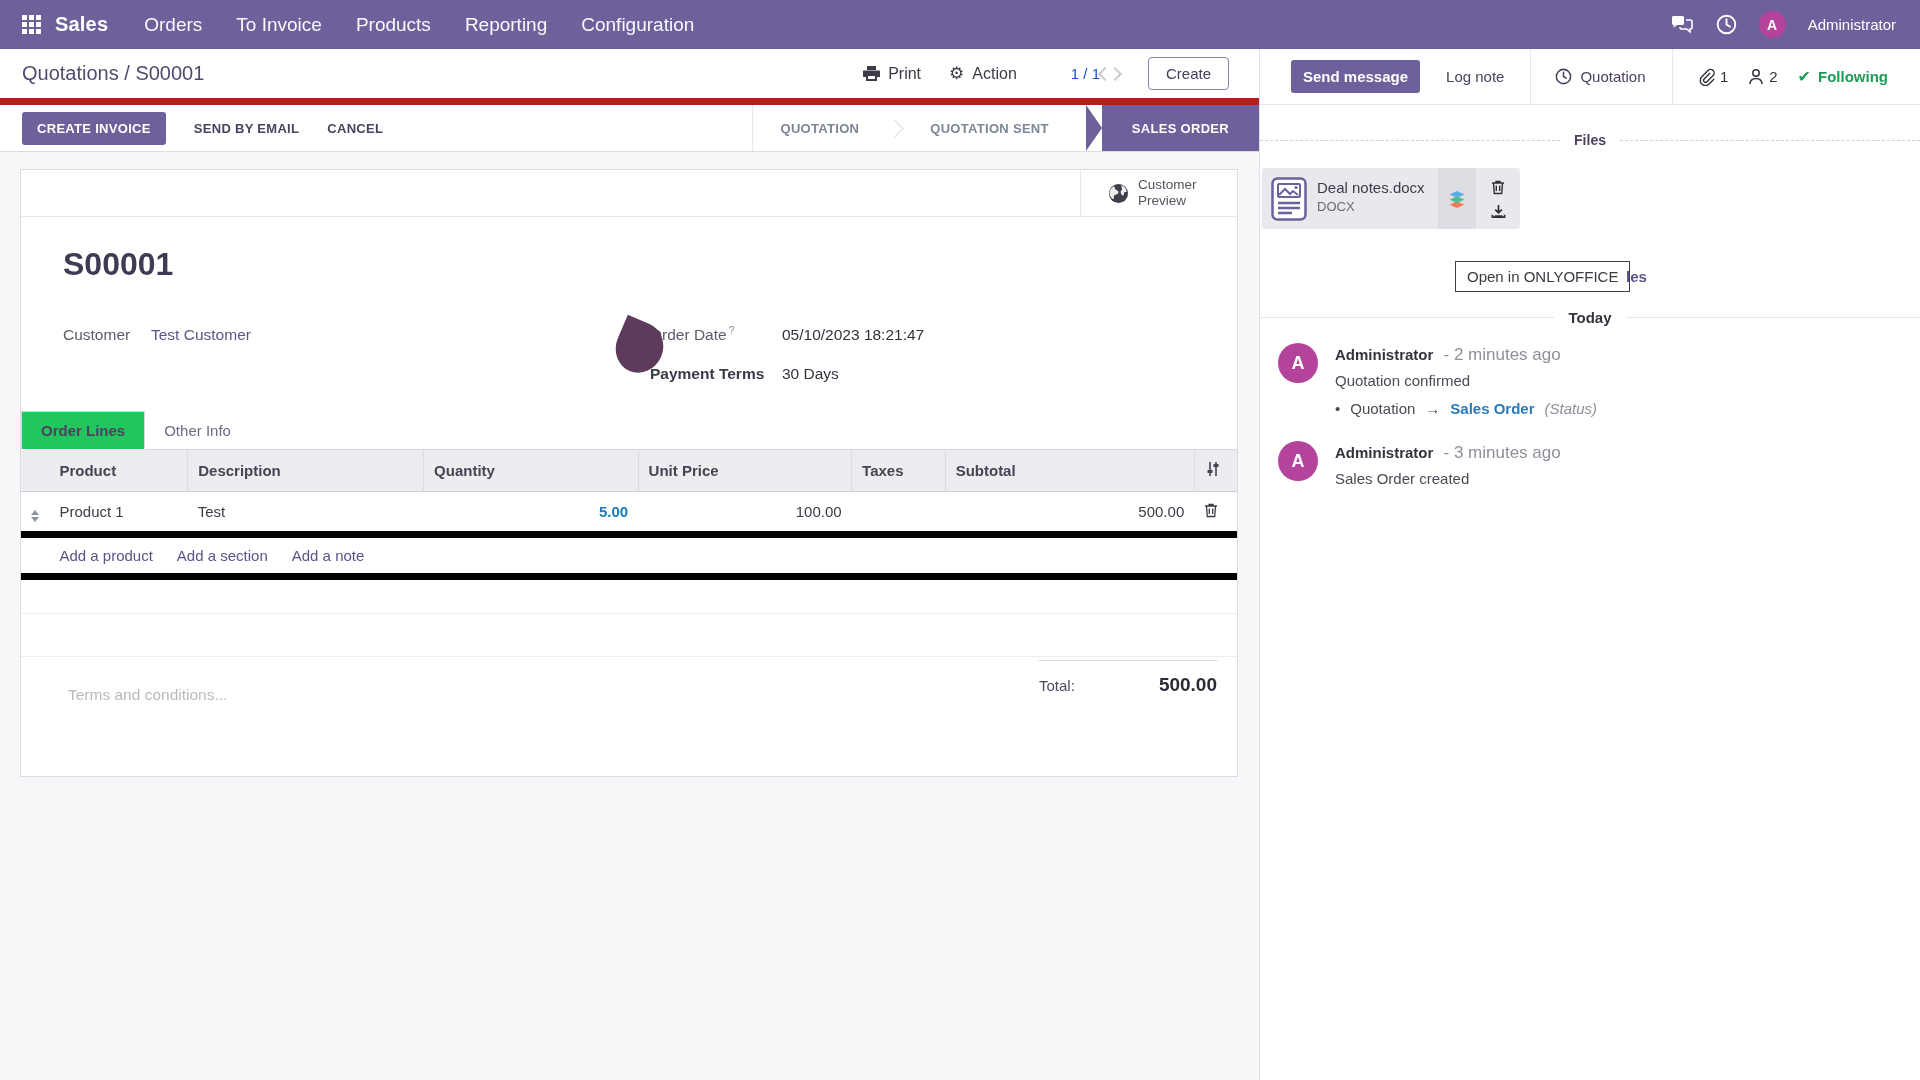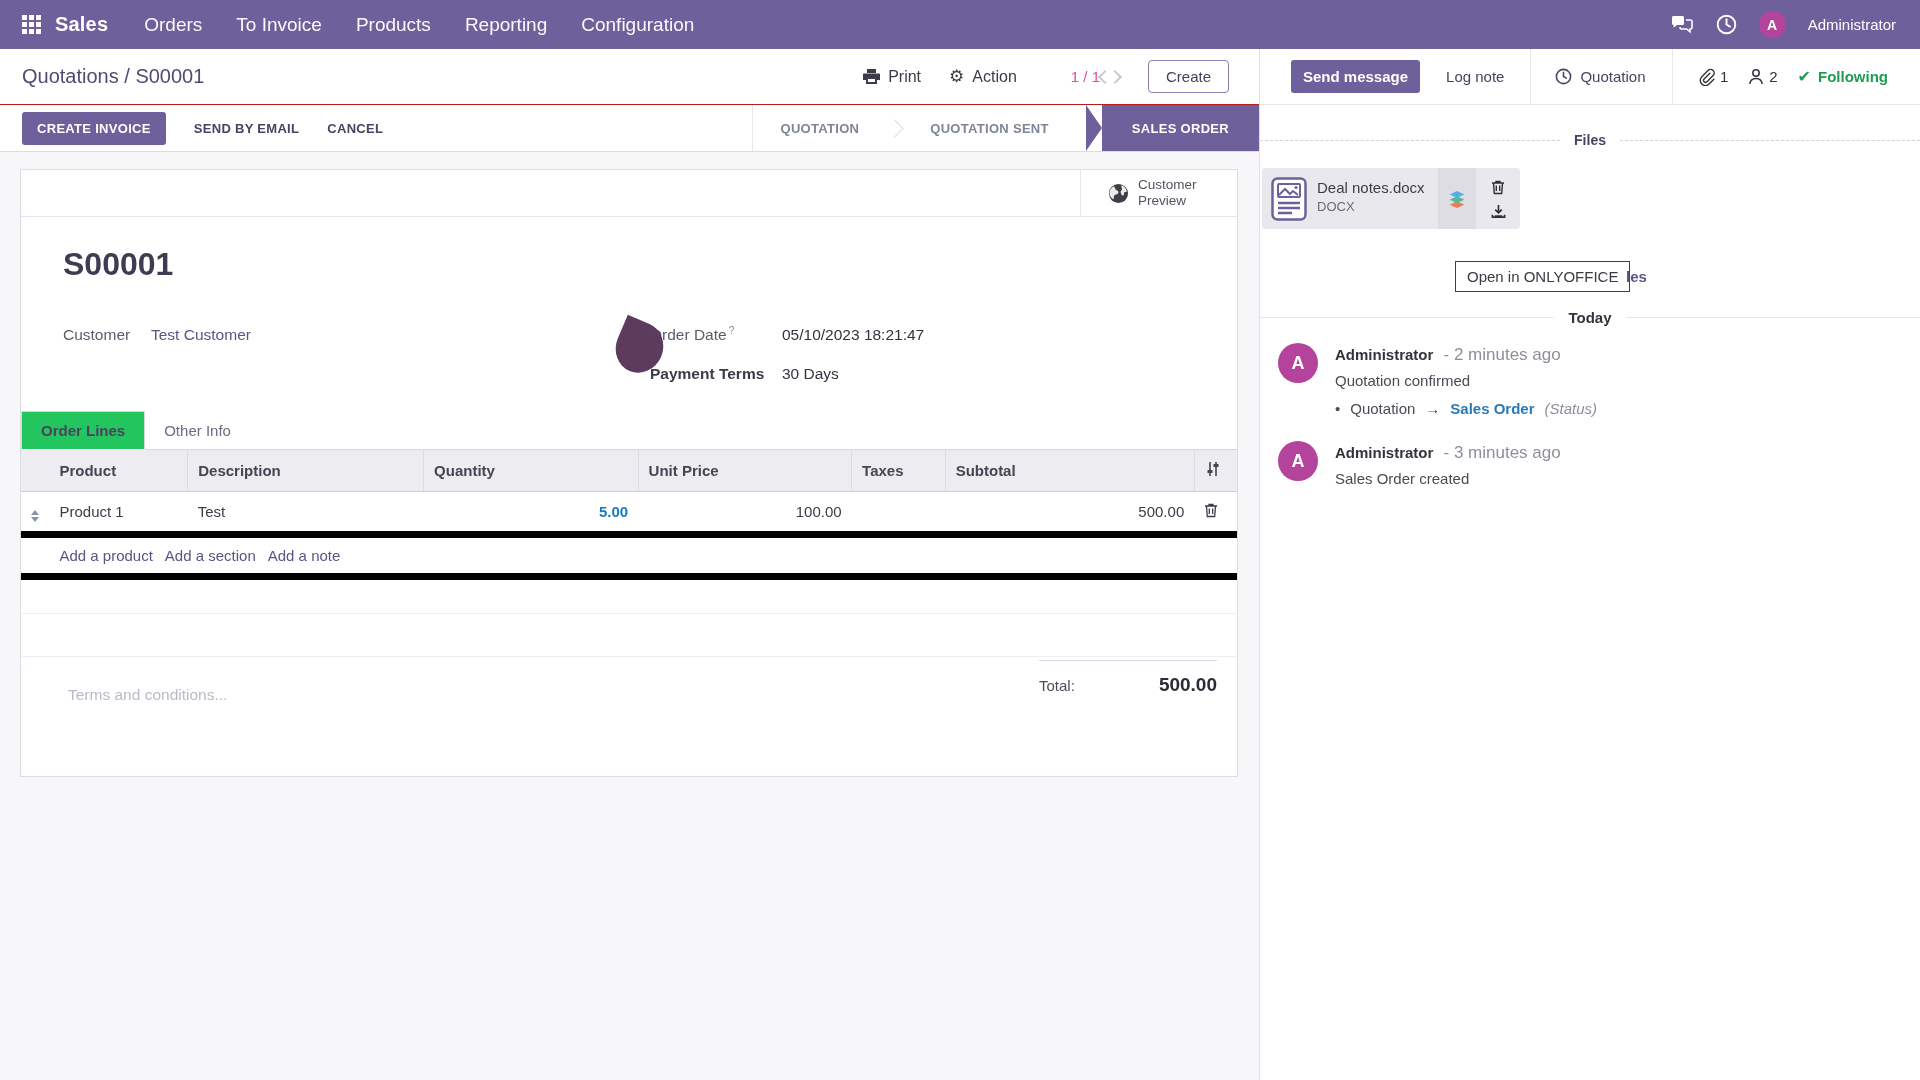--- a/index.html
+++ b/index.html
@@ -17,27 +17,27 @@
   .nav-items { display:flex; gap:34px; font-size:19px; }
   .nav-item { color:rgba(255,255,255,.96); cursor:pointer; }
   .nav-right { margin-left:auto; display:flex; align-items:center; gap:22px; padding-right:8px; }
   .nav-right svg { display:block; }
   .avatar { width:27px; height:27px; border-radius:50%; background:#b4439c; color:#fff;
     font-size:14px; font-weight:700; display:flex; align-items:center; justify-content:center; }
   .user-name { font-size:15px; }
 
   
   .main { position:absolute; left:0; top:49px; width:1259px; height:1031px; background:#f7f7fa; }
-  .crumb-row { height:56px; background:#fff; border-bottom:1px solid #b91c1c;
+  .crumb-row { height:56px; background:#fff; border-bottom:7px solid #b91c1c;
     display:flex; align-items:center; padding:0 30px 0 22px; }
   .breadcrumb { font-size:20px; color:#544a70; }
   .crumb-actions { margin-left:auto; display:flex; align-items:center; gap:28px; }
   .hdr-btn { display:flex; align-items:center; gap:8px; font-size:16px; color:#3c3c49; cursor:pointer; }
   .gear { font-size:17px; color:#3c3c49; }
-  .pager { display:flex; align-items:center; margin-left:26px; font-size:15px; color:#ec4899; }
+  .pager { display:flex; align-items:center; margin-left:26px; font-size:15px; color:#1d4ed8; }
   .chev { width:10px; height:10px; border-top:2px solid #c9c9d3; border-right:2px solid #c9c9d3; }
   .chev.left { transform:rotate(-135deg); }
   .chev.right { transform:rotate(45deg); }
   .create-btn { border:1px solid #8b80b4; border-radius:4px; background:#fff; color:#43405e;
     font-size:15px; padding:7px 17px; cursor:pointer; font-family:inherit; }
 
   .status-row { height:47px; background:#fff; border-bottom:1px solid #dcdce2;
     display:flex; align-items:center; padding-left:22px; position:relative; }
   .act-btn { background:#6d609b; color:#fff; border:none; border-radius:3px; font-weight:700;
     font-size:13px; letter-spacing:.3px; padding:9px 15px; cursor:pointer; font-family:inherit; }
@@ -83,21 +83,21 @@
   .olines th:last-child, .olines th.no-sep { border-right:none; }
   .olines td { border-bottom:7px solid #000000; height:43px; padding:0 10px; color:#3c3c49; }
   .r { text-align:right; }
   .qty-link { color:#1a7bb9; font-weight:600; cursor:pointer; }
   .handle-cell { color:#8a94a6; text-align:center; padding:0 !important; }
   .handle-glyph { display:inline-flex; flex-direction:column; gap:2px; cursor:grab; }
   .handle-glyph i { width:0; height:0; border-left:4px solid transparent; border-right:4px solid transparent; }
   .handle-glyph i.up { border-bottom:5px solid #8a94a6; }
   .handle-glyph i.dn { border-top:5px solid #8a94a6; }
   .add-row td { height:42px; }
-  .add-links { display:flex; gap:12px; font-size:15px; }
+  .add-links { display:flex; gap:24px; font-size:15px; }
   .empty-row td { border-bottom:1px solid #ededf2; }
   .slider-icon, .trash-icon, .dl-icon { cursor:pointer; }
 
   .terms { position:absolute; left:47px; top:516px; font-size:15.5px; color:#b9b9c3; }
   .total-box { position:absolute; right:20px; top:490px; width:178px; border-top:1px solid #d8d8e0;
     padding-top:13px; display:flex; align-items:baseline; justify-content:space-between; }
   .total-label { font-size:15px; color:#4c4c5d; }
   .total-value { font-size:19px; font-weight:700; color:#2b2b36; }
 
   

